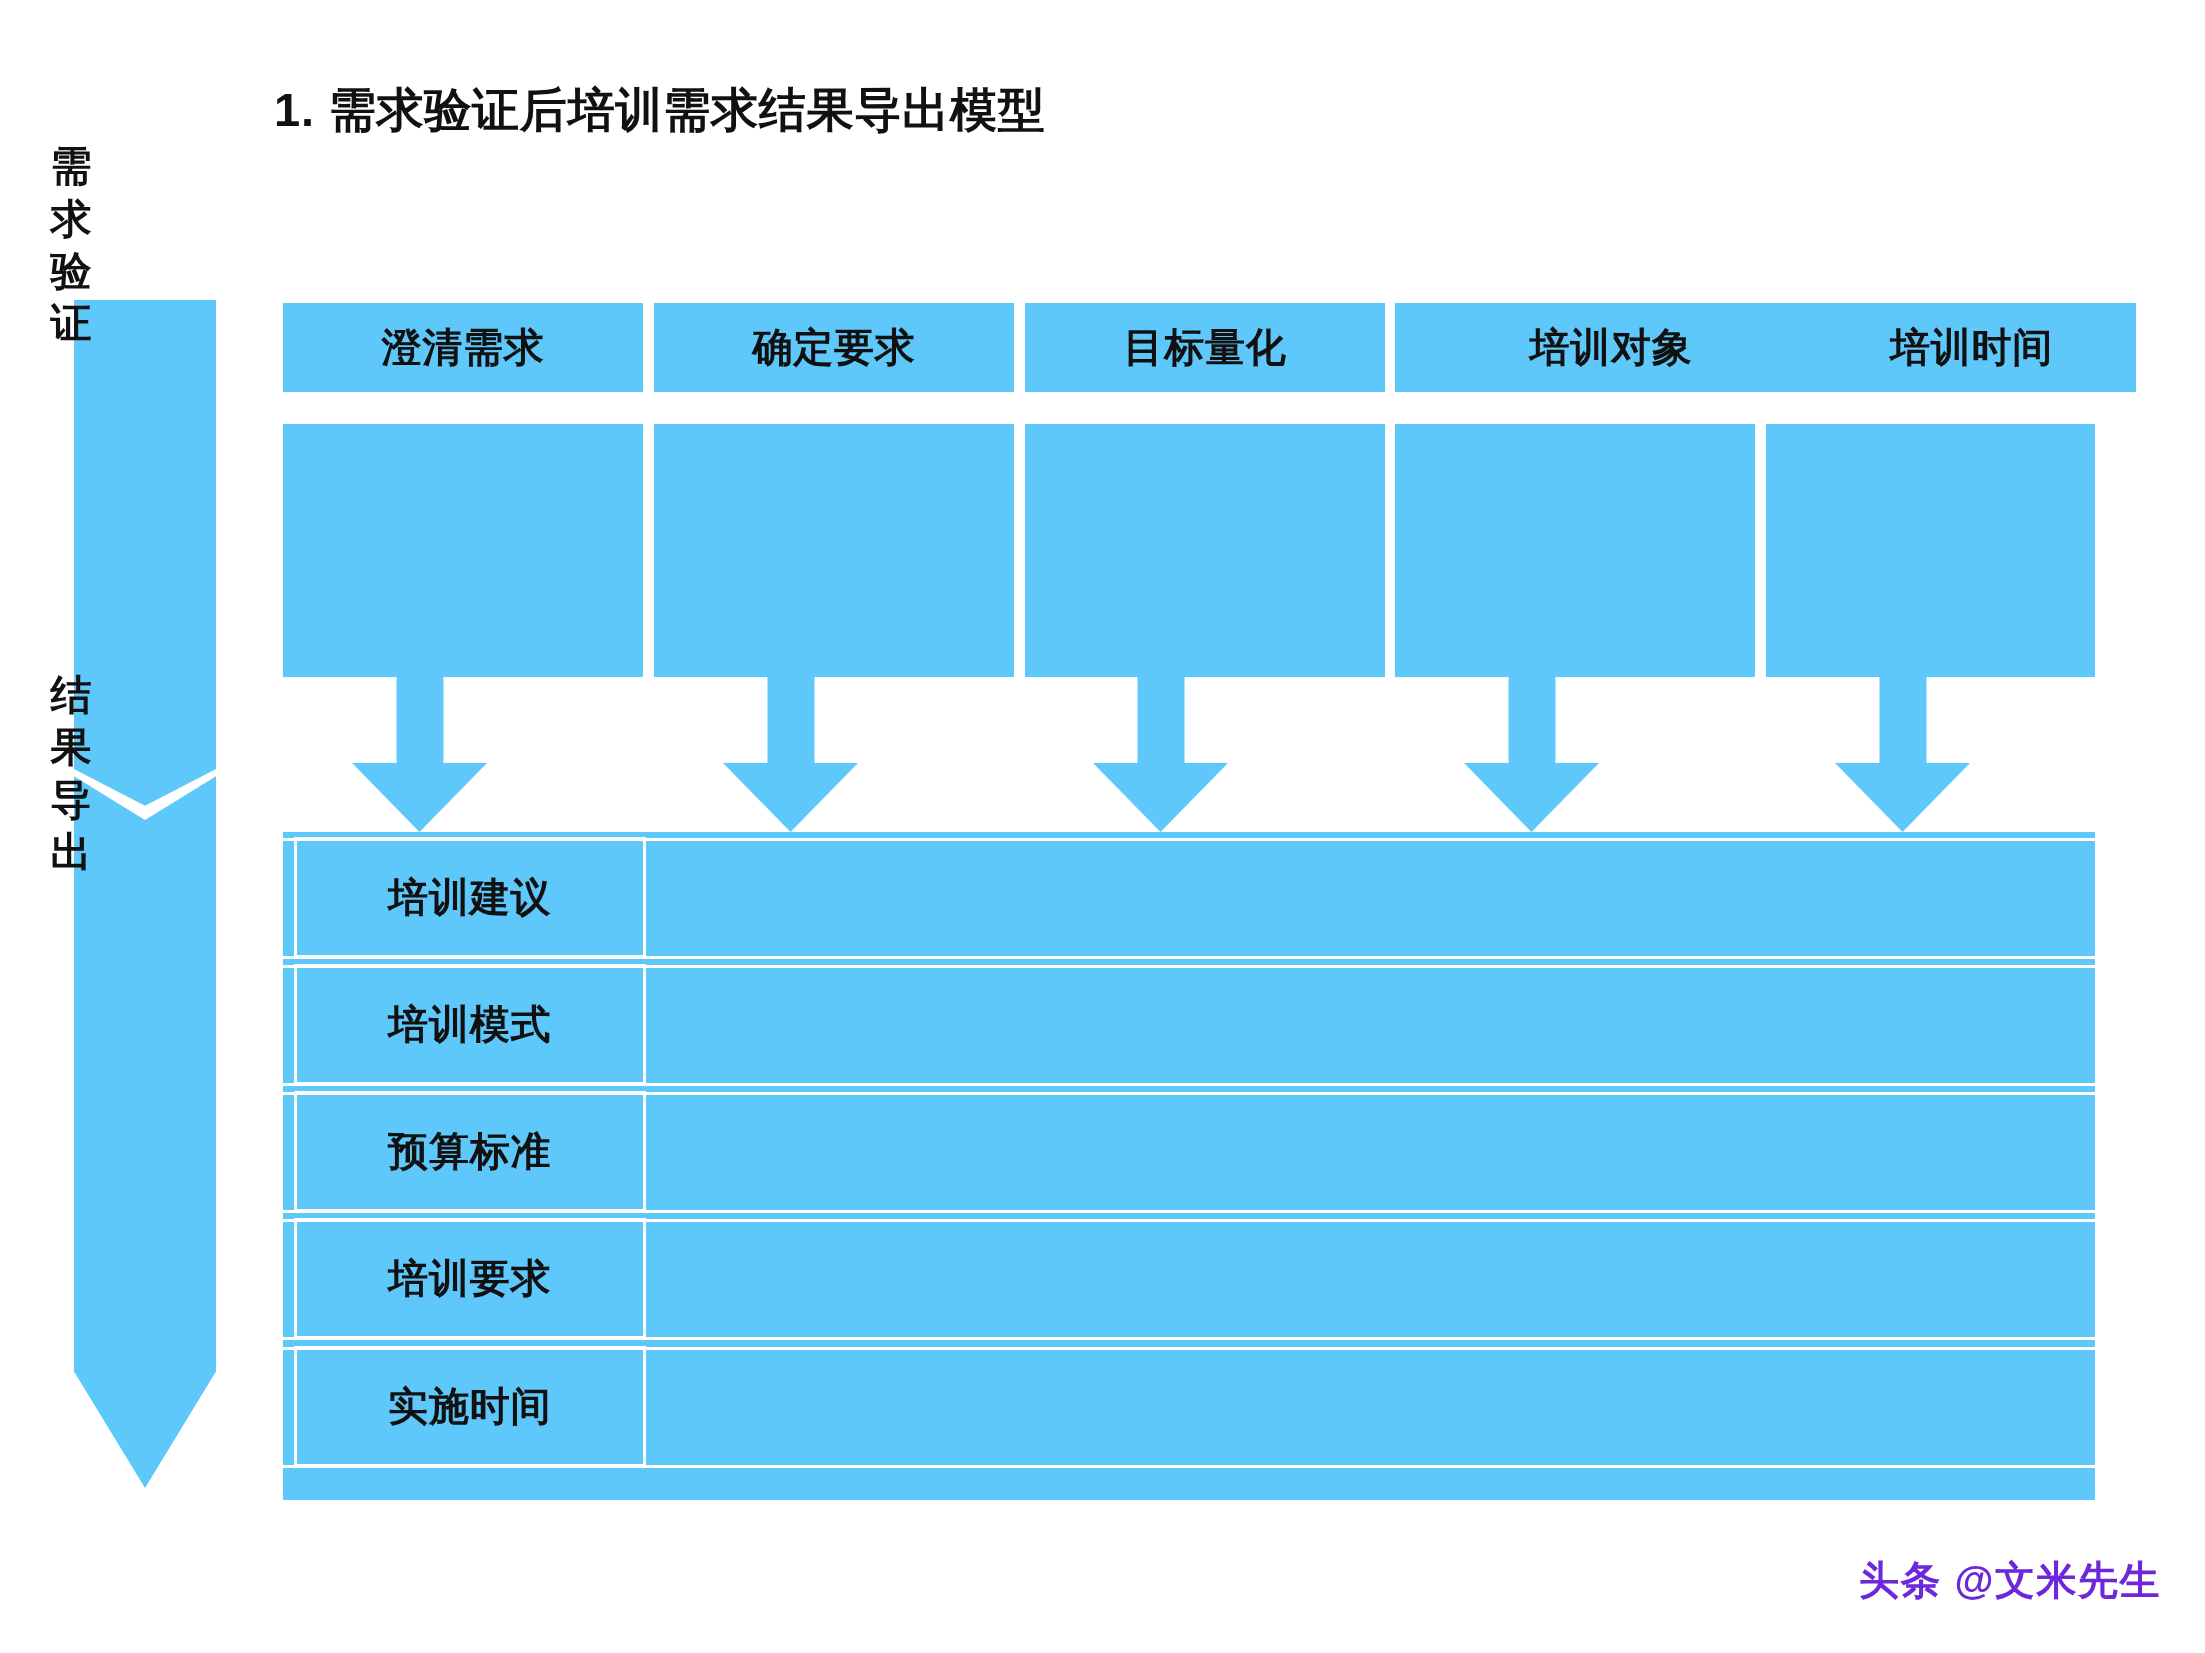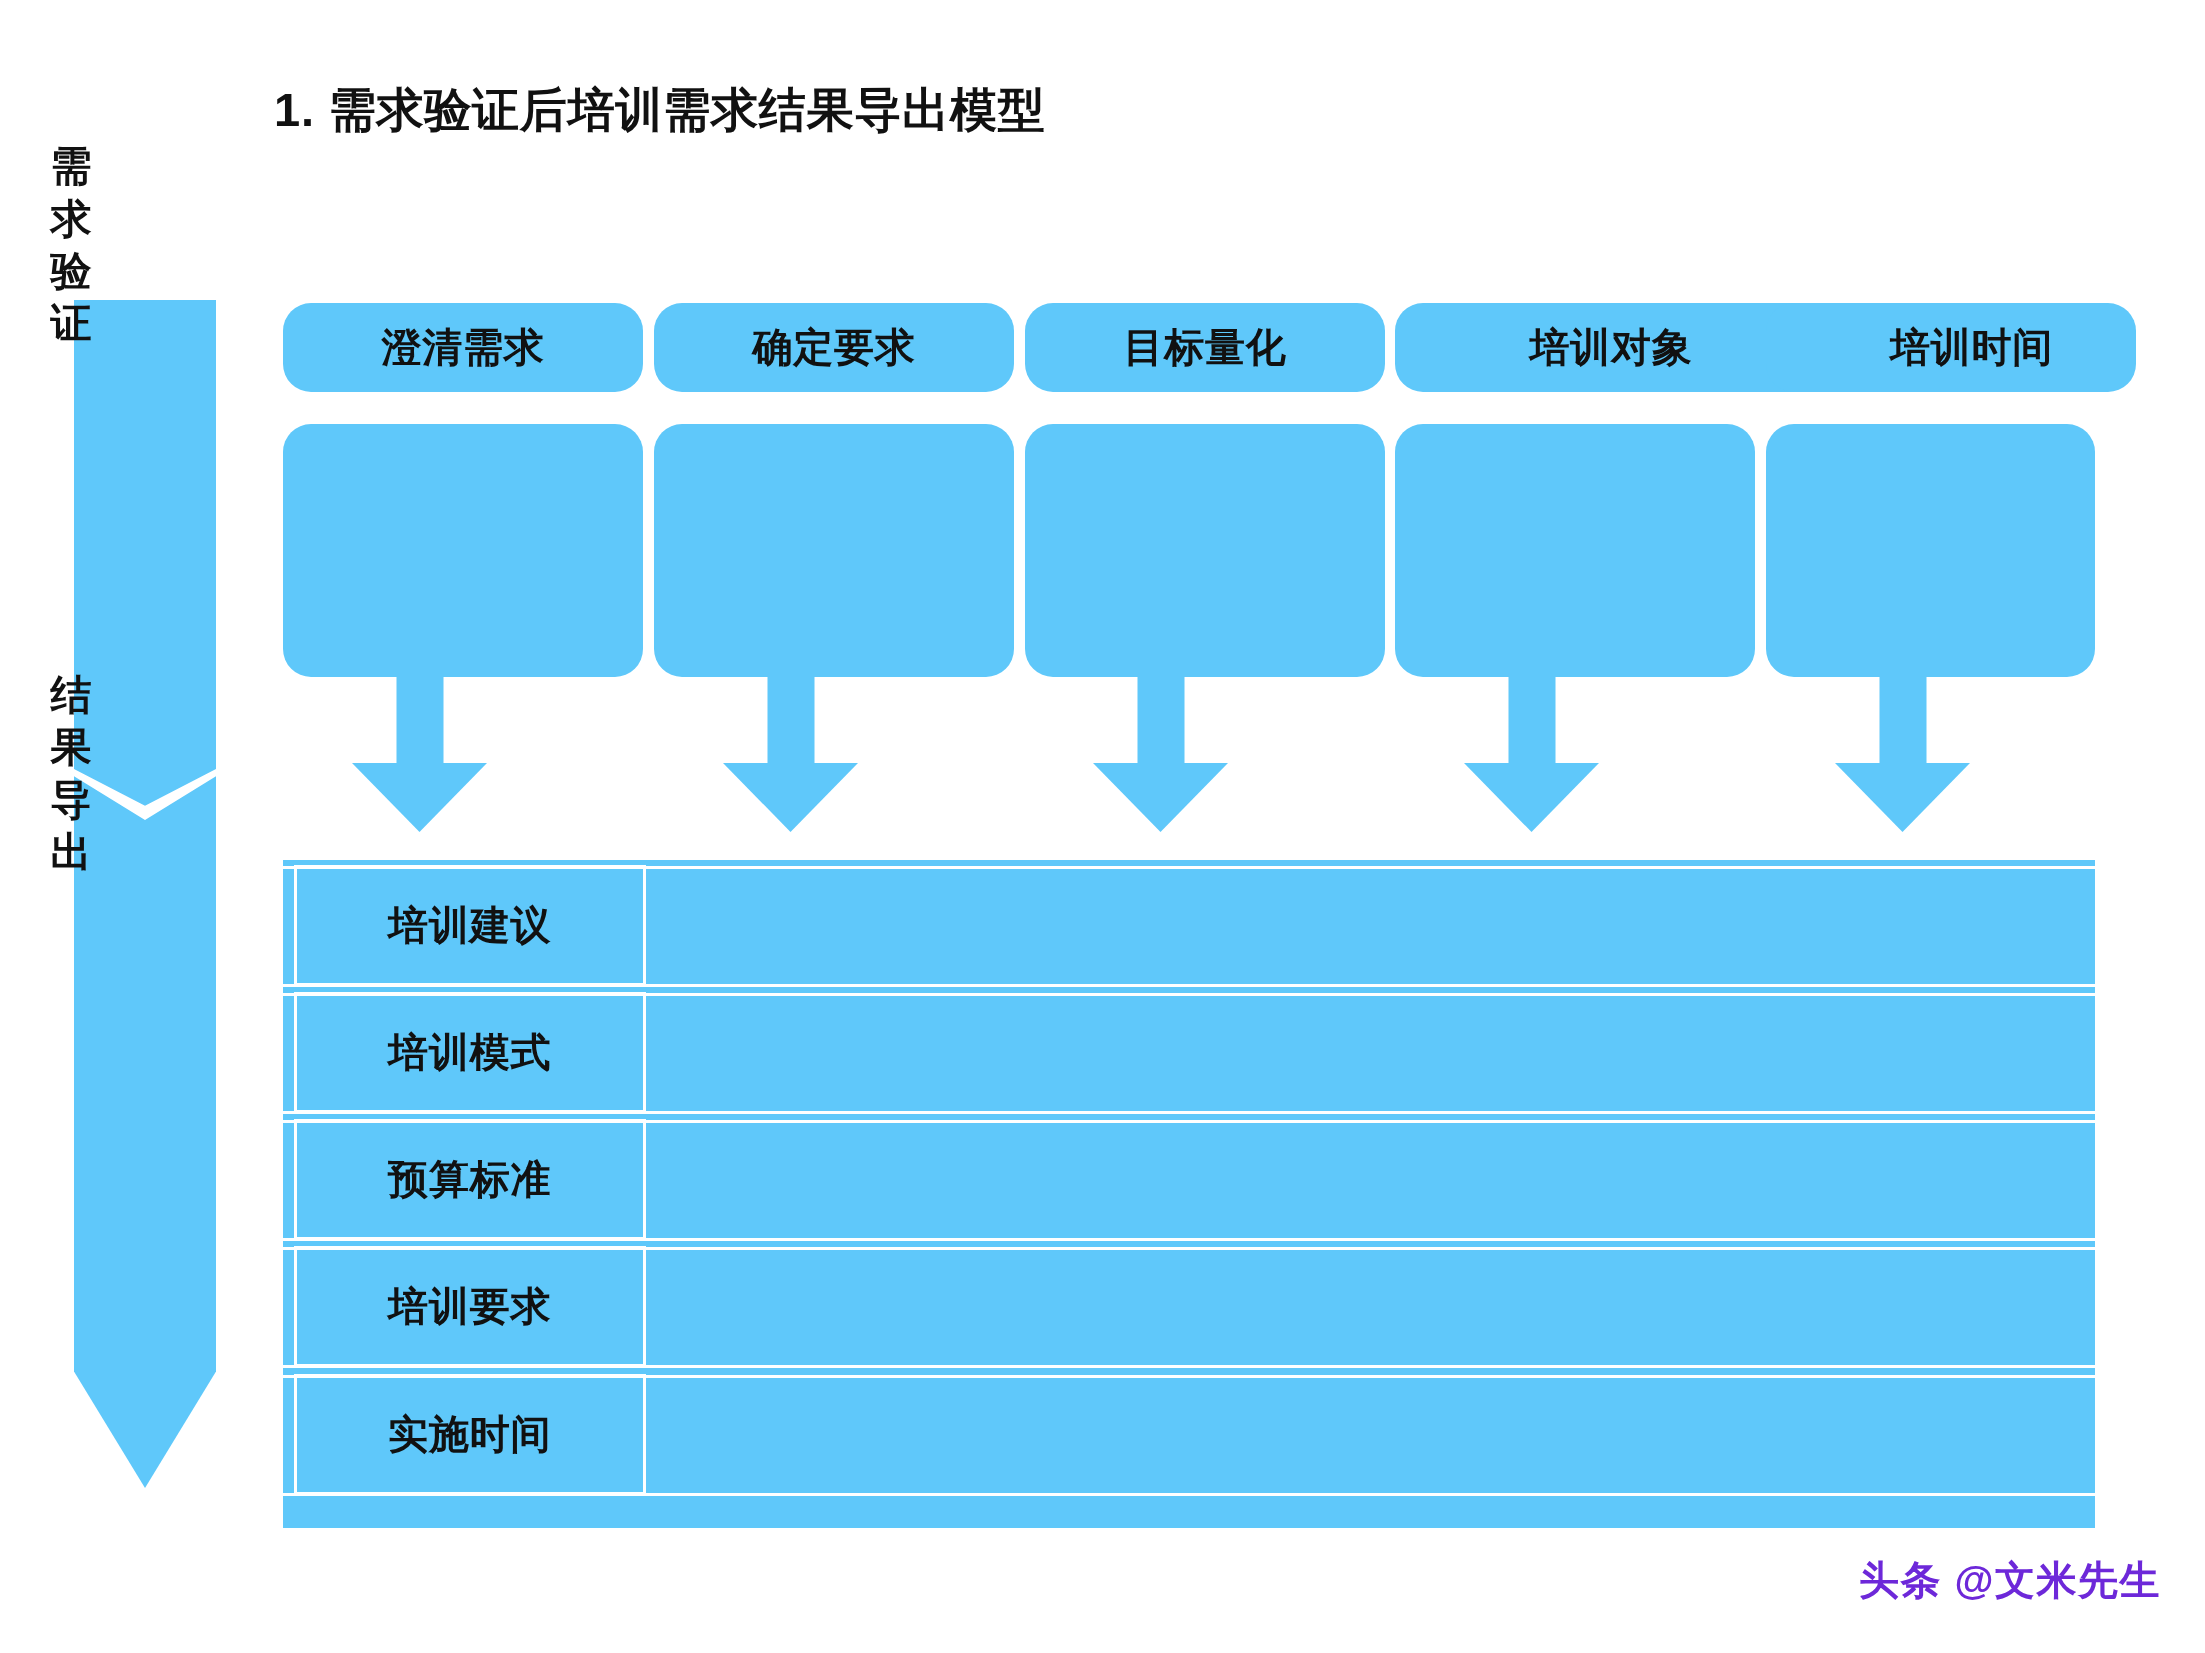--- a/index.html
+++ b/index.html
@@ -73,21 +73,20 @@
     line-height: 1.28;
   }
   .band-label span { display: block; }
   .band-label-1 { top: 84px;  height: 322px; }
   .band-label-2 { top: 559px;  height: 429px; }
 
   
   .col-header, .col-body {
     position: absolute;
     background: #5fc8fa;
-    border-radius: 28px;
   }
   .col-header {
     top: 303px;
     height: 89px;
     display: flex;
     align-items: center;
     justify-content: center;
   }
   .col-header .ch-text {
     font-size: 40px;
@@ -129,21 +128,20 @@
   }
 
   
   .result-panel {
     position: absolute;
     left: 283px;
     top: 832px;
     width: 1812px;
     height: 668px;
     background: #5fc8fa;
-    margin-top: 28px;
   }
   .result-row {
     position: absolute;
     left: 0;
     width: 100%;
     height: 121px;
     border-top: 3.8px solid #ffffff;
     border-bottom: 3.8px solid #ffffff;
     box-sizing: border-box;
   }

